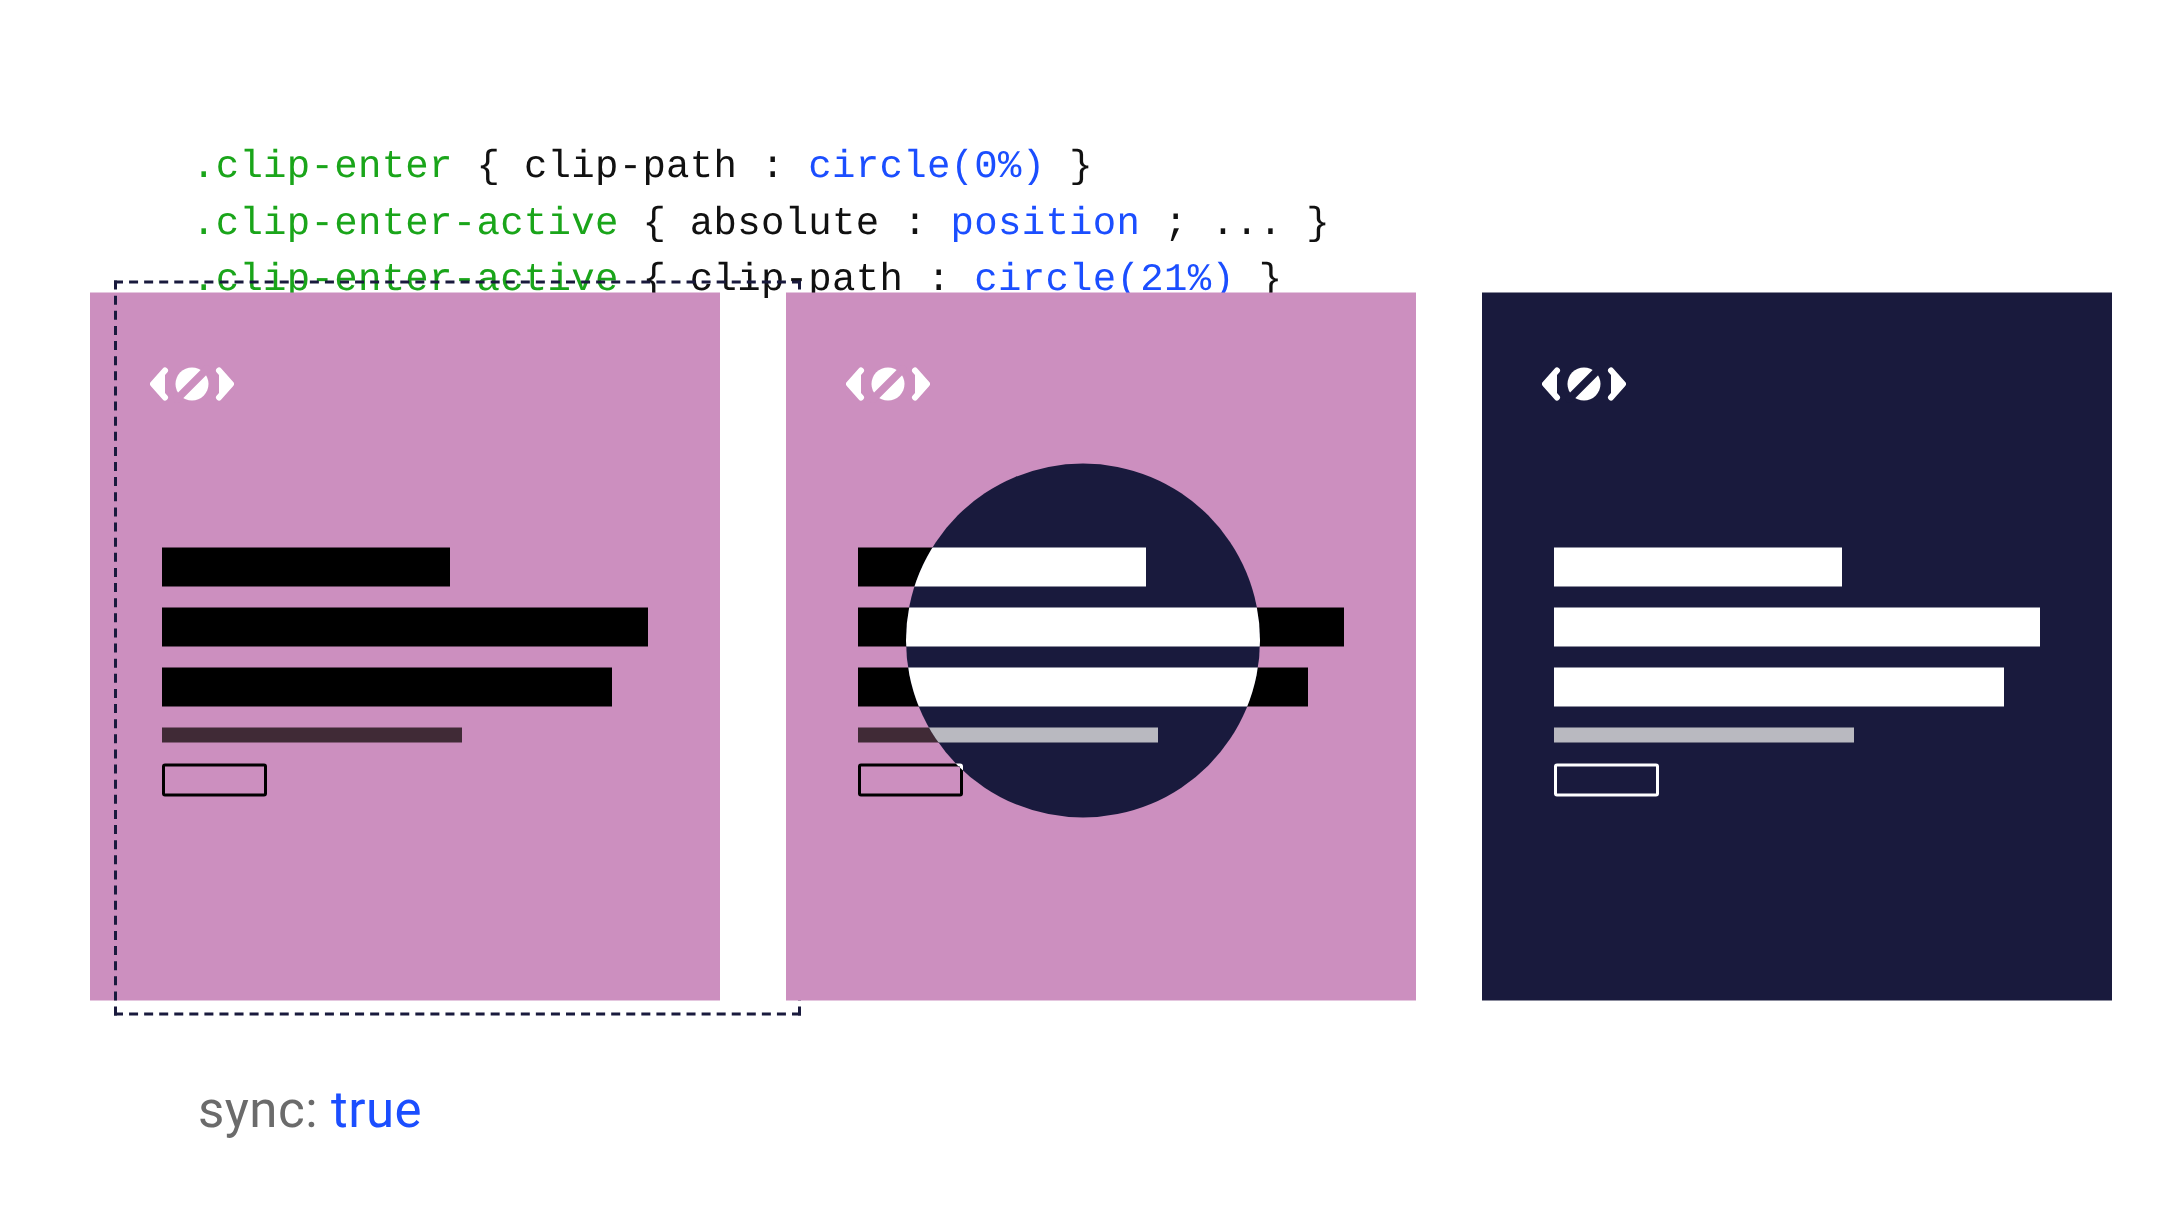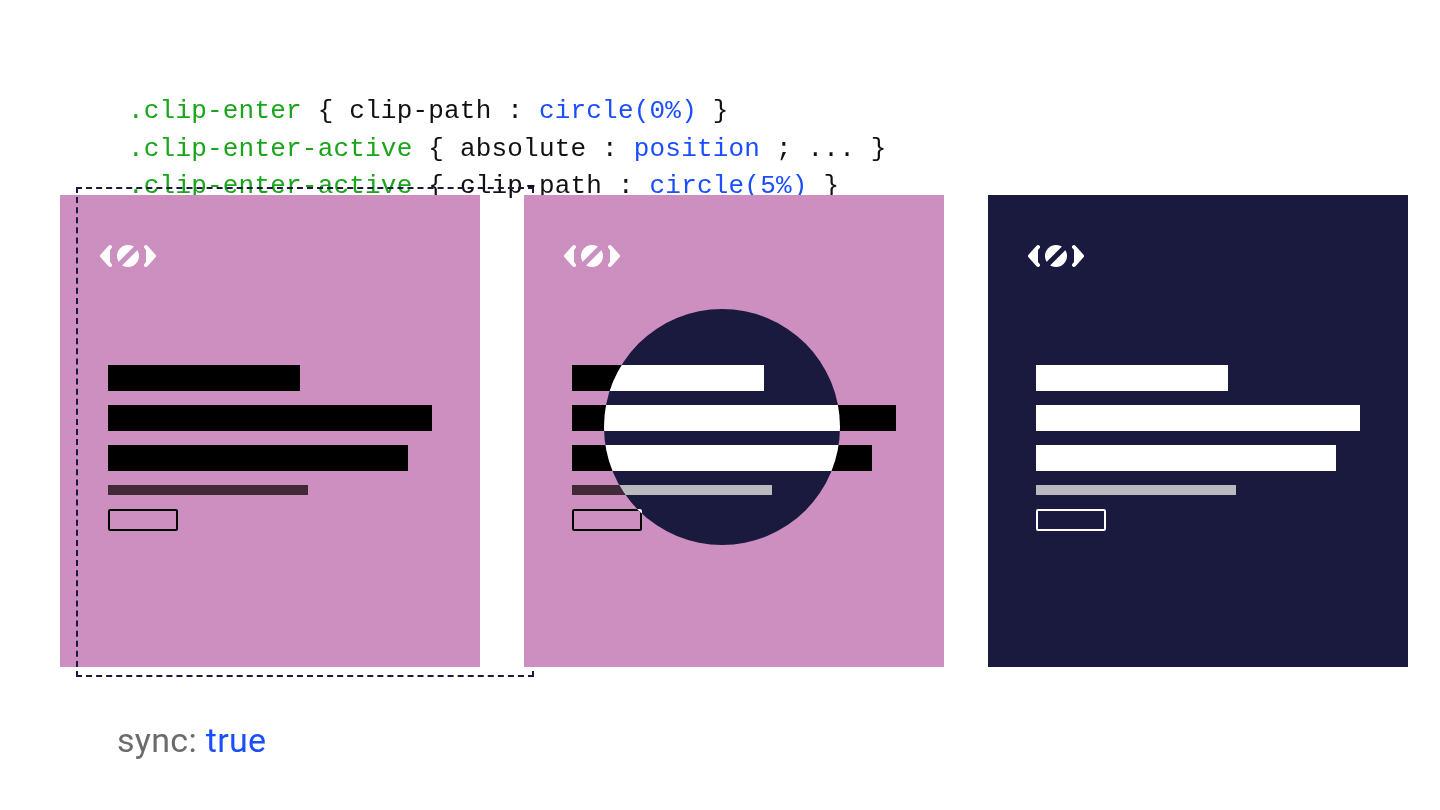--- a/index.html
+++ b/index.html
@@ -19,21 +19,21 @@
     margin-top: 47px;
   }
   .code .sel   { color: #1aa51a; }
   .code .punc  { color: #111; }
   .code .prop  { color: #111; }
   .code .val   { color: #1b4eff; }
 
   
   .footer {
     position: absolute;
-    left: 117px;
+    left: 132px;
     top: 720px;
     font-size: 34px;
     color: #6b6b6b;
     letter-spacing: 0.3px;
   }
   .footer .v { color: #1b4eff; }
 
   
   .panels {
     position: absolute;
@@ -126,21 +126,21 @@
       <span class="punc">: </span>
       <span class="val">position</span>
       <span class="punc">; ...</span>
       <span class="punc"> }</span>
     </div>
     <div>
       <span class="sel">.clip-enter-active</span>
       <span class="punc"> { </span>
       <span class="prop">clip-path</span>
       <span class="punc">: </span>
-      <span class="val">circle(5%)</span>
+      <span class="val">circle(21%)</span>
       <span class="punc"></span>
       <span class="punc"> }</span>
     </div>
   </div>
 
   <div class="panels">
 
     <div class="panel-wrap">
       <div class="panel pink">
         <div class="logo">

